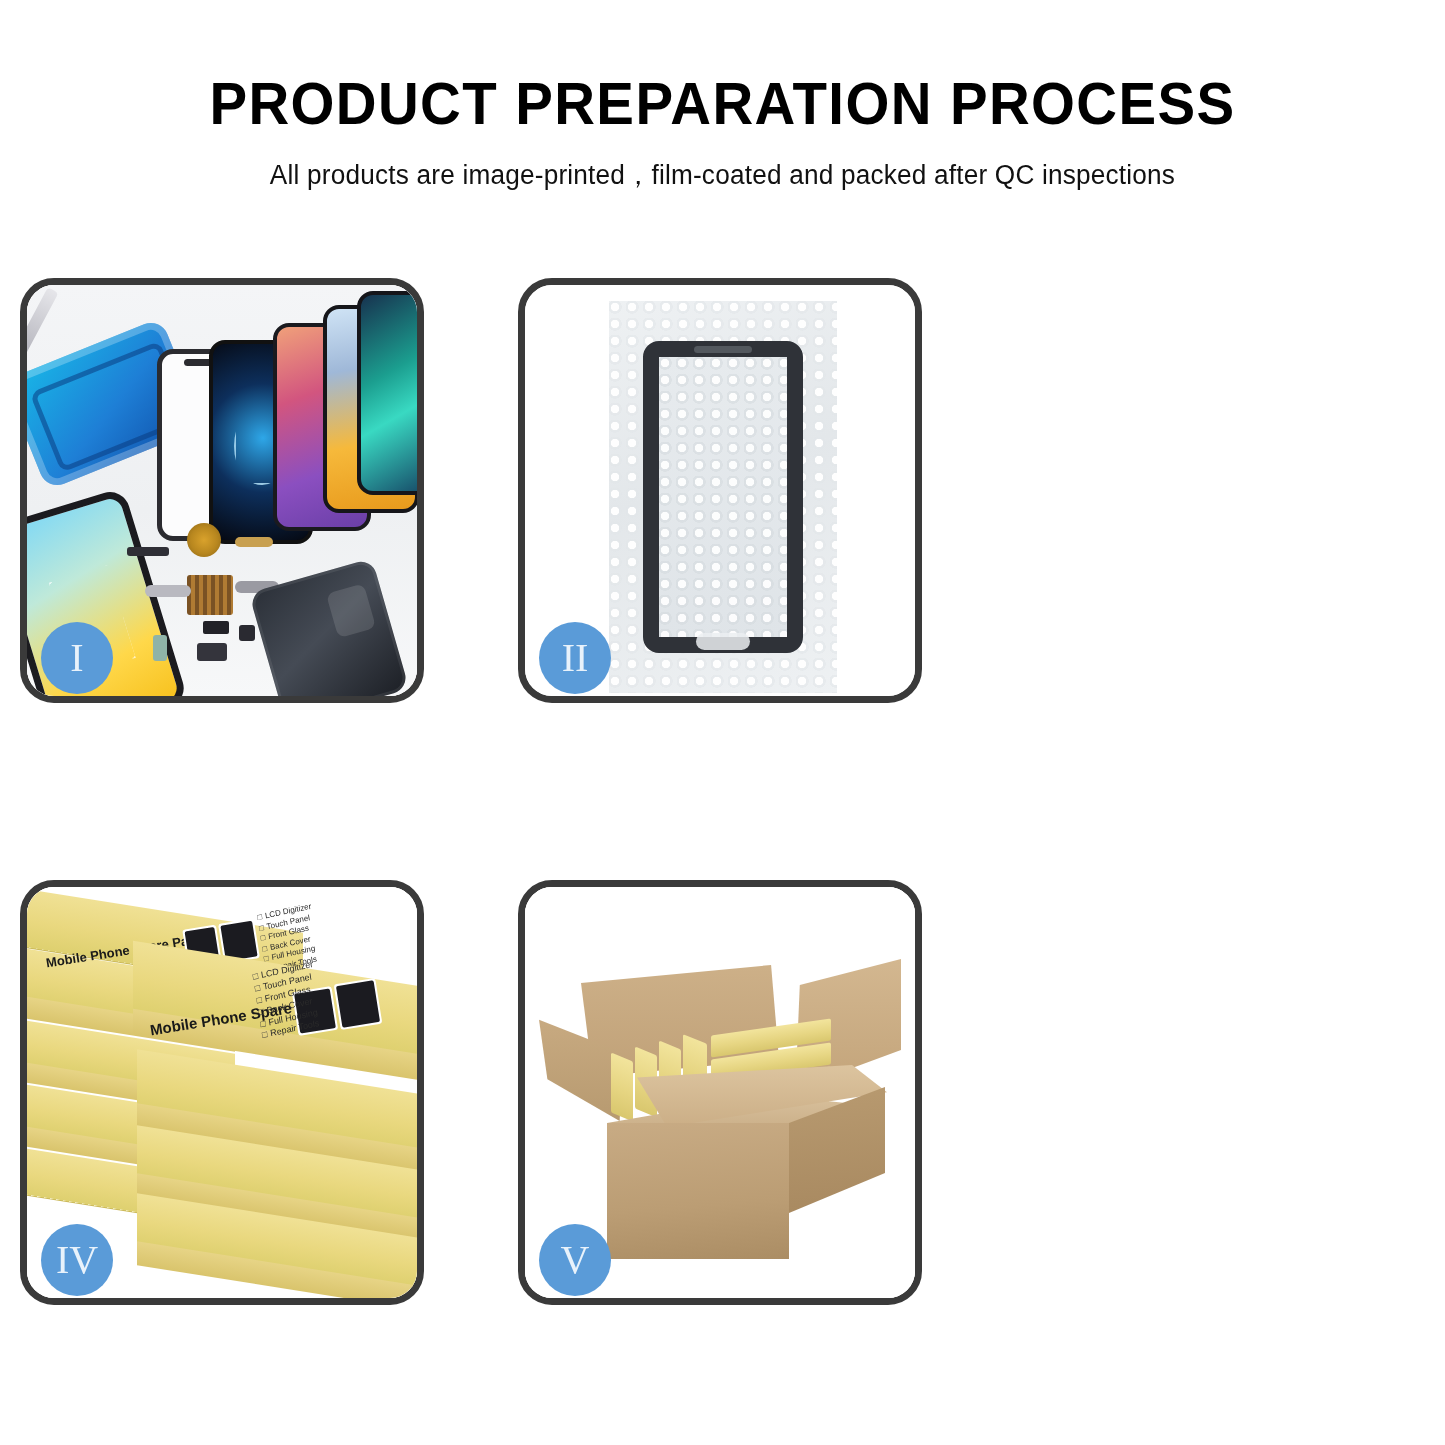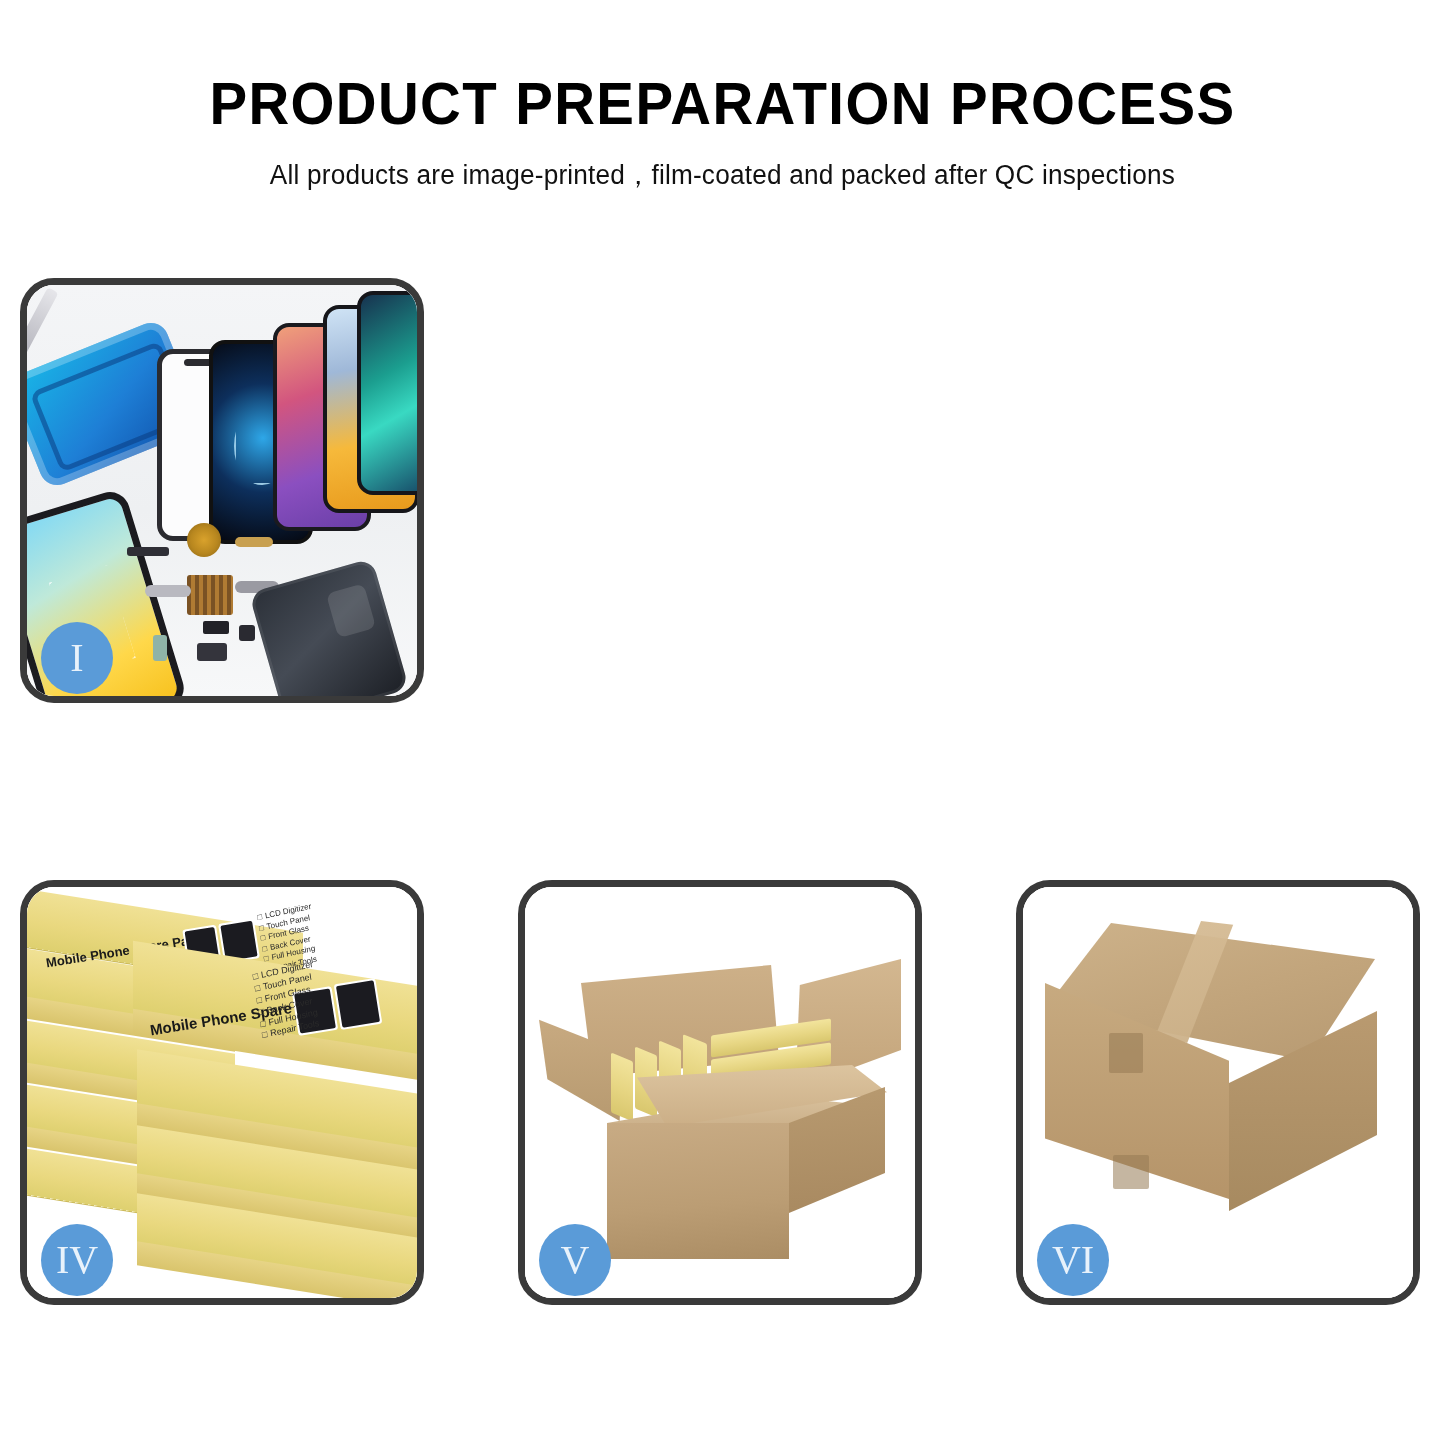--- a/index.html
+++ b/index.html
@@ -421,20 +421,31 @@
         <div class="comp c-cam"></div>
         <div class="comp c-tray"></div>
         <div class="comp c-screw1"></div>
         <div class="comp c-screw2"></div>
         <div class="ph ph-housing"></div>
         <div class="ph-tool"></div>
       </div>
       <div class="badge">I</div>
     </div>
 
+    <div class="panel">
+      <div class="panel-inner">
+        <div class="p2-wrap">
+          <div class="p2-screen">
+            <div class="p2-ear"></div>
+            <div class="p2-home"></div>
+          </div>
+        </div>
+      </div>
+      <div class="badge">II</div>
+    </div>
 
 
   </div>
 
   <div class="row row2">
 
     <div class="panel">
       <div class="panel-inner">
         <div class="p4-stage">
 
@@ -511,29 +522,15 @@
 
           <div class="carton-rim"></div>
           <div class="flap flap-front"></div>
           <div class="carton-front"></div>
           <div class="carton-rightface"></div>
         </div>
       </div>
       <div class="badge">V</div>
     </div>
 
-    <div class="panel">
-      <div class="panel-inner">
-        <div class="p6-stage">
-          <div class="c6-shadow"></div>
-          <div class="c6-top"></div>
-          <div class="c6-tape"></div>
-          <div class="c6-leftface"></div>
-          <div class="c6-right"></div>
-          <div class="c6-tab" style="left:86px;top:146px;width:34px;height:40px;"></div>
-          <div class="c6-tab" style="left:90px;top:268px;width:36px;height:34px;"></div>
-        </div>
-      </div>
-      <div class="badge">VI</div>
-    </div>
 
   </div>
 </div>
 
 </body></html>

